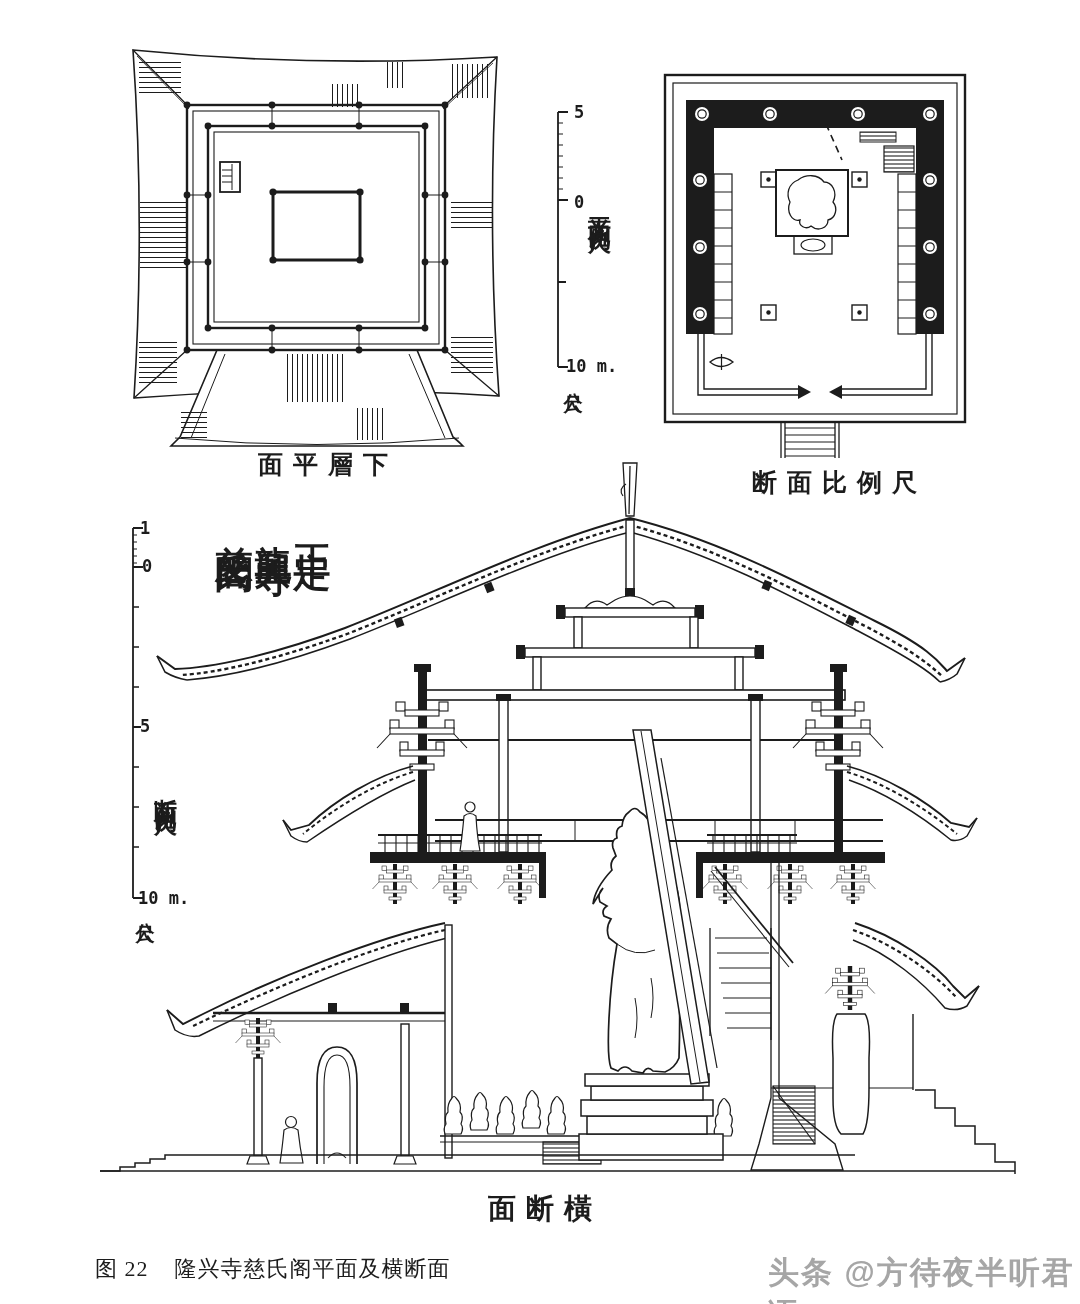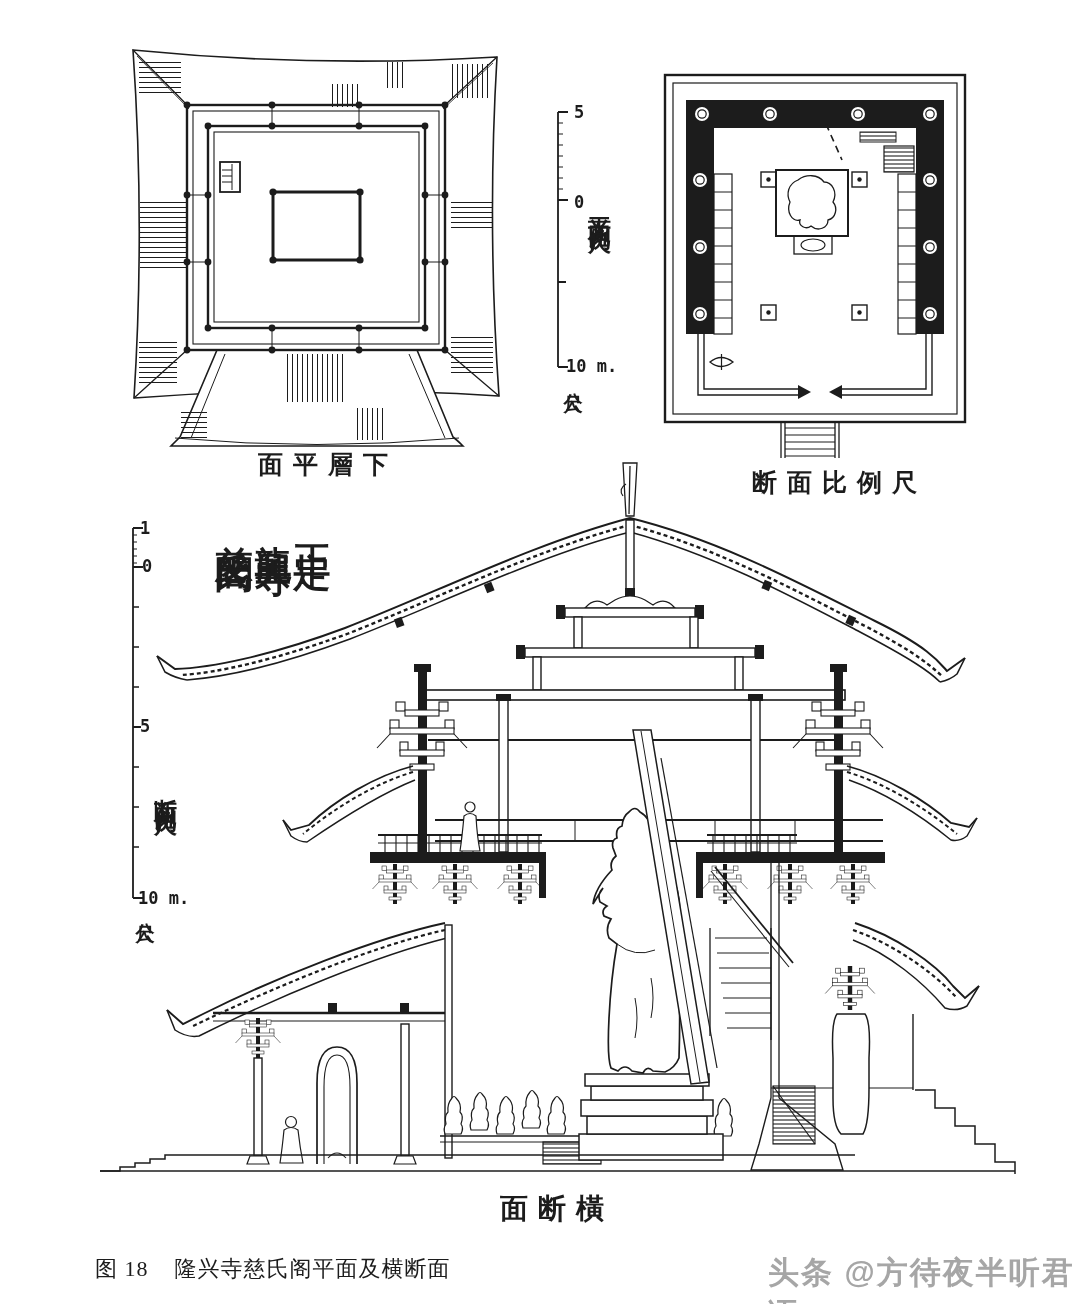--- a/index.html
+++ b/index.html
@@ -388,21 +388,21 @@
   <span class="abs cjk-v scale-name" style="left:150px;top:780px">断面比例尺</span>
 
   <div class="abs cjk-v title-col" style="left:214px;top:516px;height:440px">
     <span class="grp">正定</span>
     <span class="grp">龍興寺</span>
     <span class="grp">慈氏閣</span>
   </div>
 
   <div class="abs cjk-h" style="left:258px;top:448px">面平層下</div>
   <div class="abs cjk-h" style="left:752px;top:466px">断面比例尺</div>
-  <div class="abs cjk-h" style="left:500px;top:1190px;font-size:28px">面断橫</div>
+  <div class="abs cjk-h" style="left:488px;top:1190px;font-size:28px">面断橫</div>
 
   <div id="caption" class="abs" style="left:95px;top:1254px">
-    <span class="figno">图 18</span><span>隆兴寺慈氏阁平面及横断面</span>
+    <span class="figno">图 22</span><span>隆兴寺慈氏阁平面及横断面</span>
   </div>
 
   <div id="watermark" class="abs" style="left:768px;top:1252px">头条 @方待夜半听君语</div>
 
 </div>
 
 </body></html>

